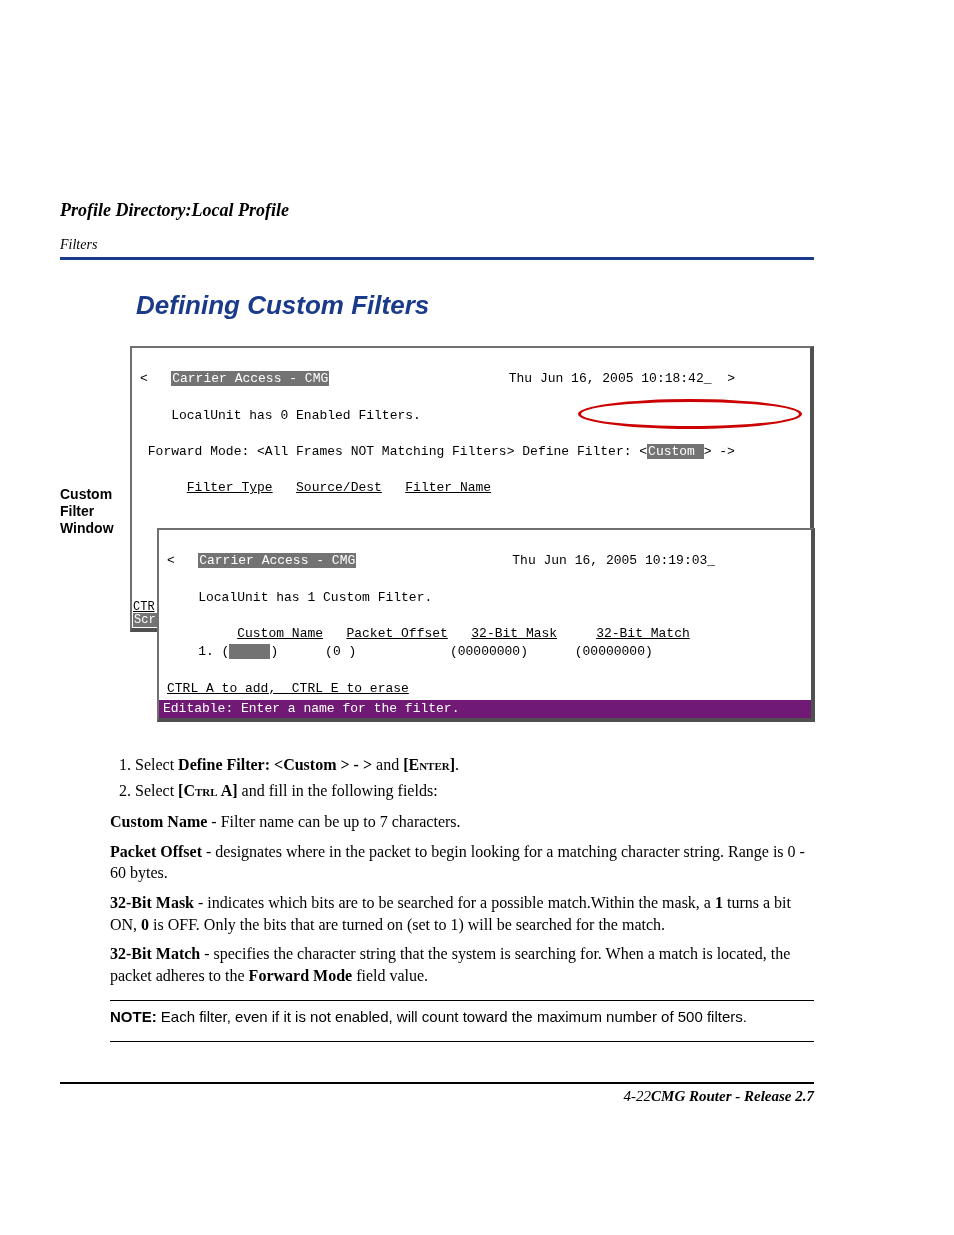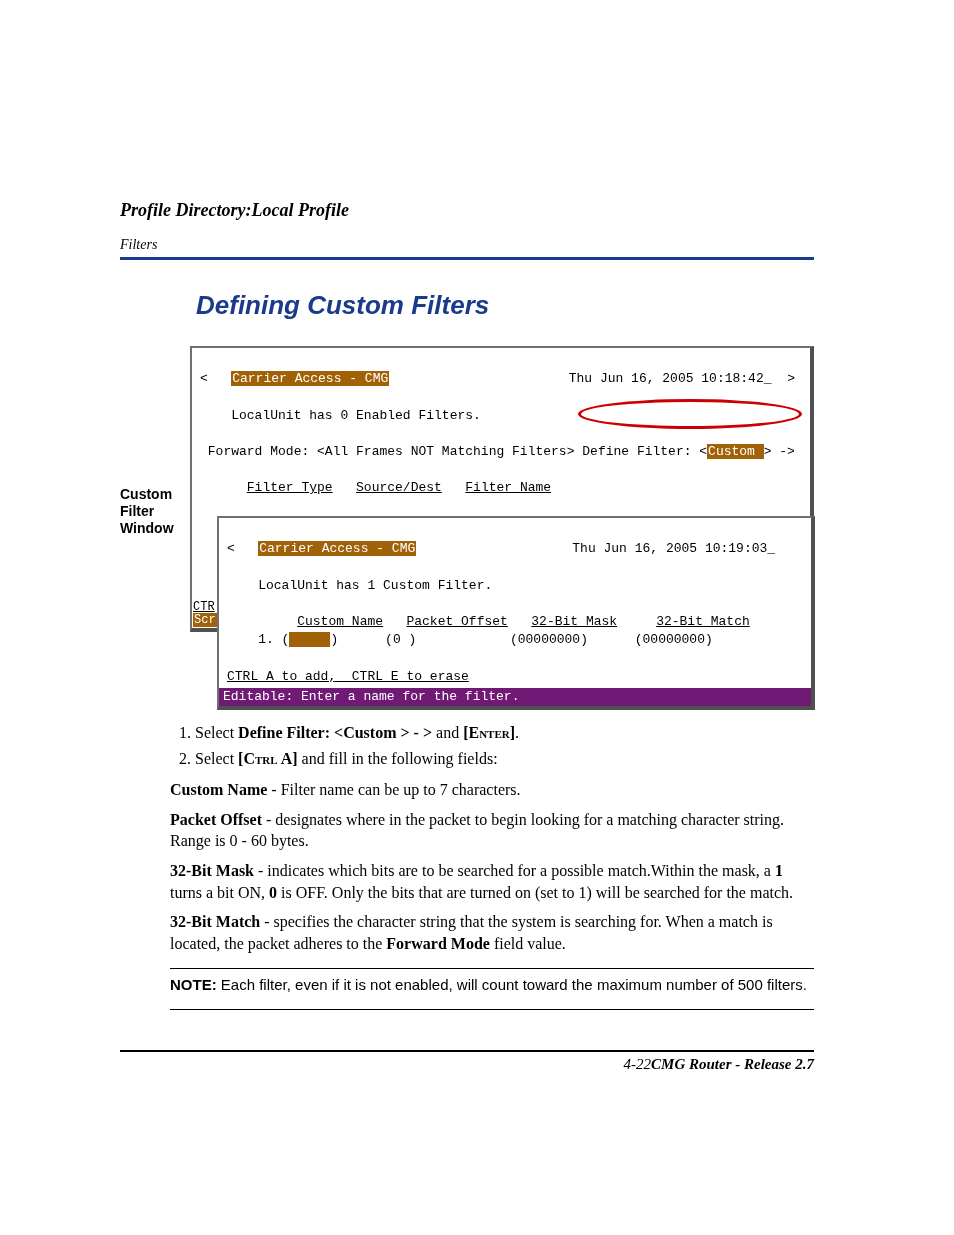--- a/index.html
+++ b/index.html
@@ -4,21 +4,21 @@
 <style>
   body {
     margin: 0;
     padding: 0;
     background: #fff;
     font-family: "Times New Roman", Times, serif;
     color: #000;
     width: 954px;
   }
   .page {
-    padding: 200px 140px 100px 120px;
+    padding: 200px 140px 100px 60px;
     position: relative;
   }
   .running-head {
     margin-bottom: 4px;
   }
   .running-title {
     font-style: italic;
     font-weight: bold;
     font-size: 18px;
   }
@@ -71,28 +71,28 @@
     padding: 4px 8px 8px 8px;
     white-space: pre;
     position: relative;
   }
   .term1 {
     height: 280px;
   }
   .term2-wrap {
     position: absolute;
     left: 25px;
-    top: 168px;
+    top: 180px;
     right: -5px;
     border-radius: 23px;
   }
   .term2 {
   }
   .inv {
-    background: #a16207;
+    background: #737373;
     color: #fff;
     padding: 0 1px;
   }
   .u { text-decoration: underline; }
   .circle-ann {
     position: absolute;
     border: 3px solid #cc0000;
     border-radius: 50% / 50%;
     width: 218px;
     height: 24px;
@@ -114,20 +114,21 @@
     left:1px;
     bottom:1px;
     font-family:Liberation Mono, monospace;
     font-size:12px;
     line-height:1.1;
   }
   .body-text {
     margin-left: 50px;
     font-size: 16px;
     line-height: 1.35;
+    margin-top: 32px;
   }
   .body-text ol {
     margin: 0 0 10px 0;
     padding-left: 25px;
   }
   .body-text li {
     margin-bottom: 4px;
   }
   .body-text p {
     margin: 8px 0;

